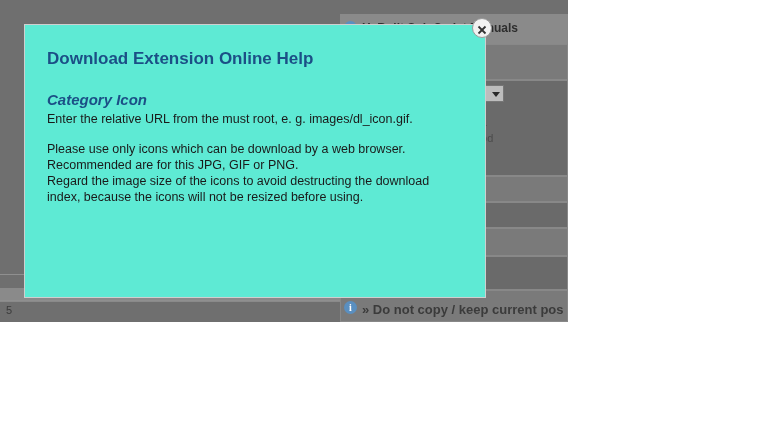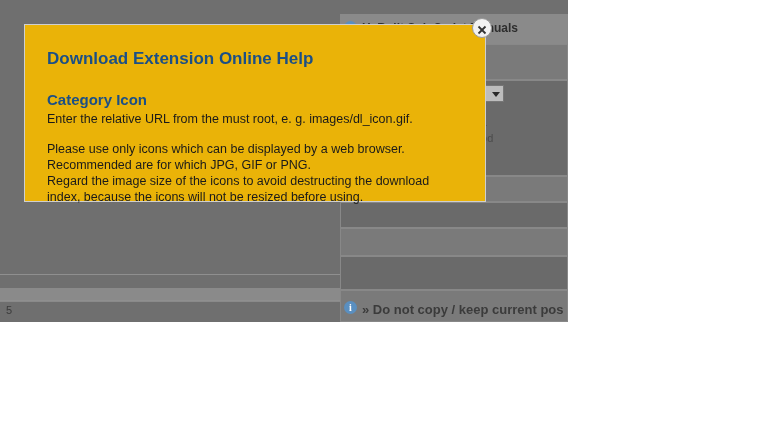--- a/index.html
+++ b/index.html
@@ -93,37 +93,38 @@
     position: absolute;
     height: 1px;
     background: #8f8f8f;
   }
   
   .modal {
     position: absolute;
     left: 25px;
     top: 25px;
     width: 460px;
-    height: 176px;
-    background: #eab308;
+    height: 272px;
+    background: #5eead4;
     box-shadow: 0 0 0 1px #cfcfcf;
     padding: 18px 22px 0 22px;
     box-sizing: border-box;
   }
   .modal-title {
     color: #1b4f86;
     font-size: 17px;
     font-weight: bold;
     margin: 6px 0 22px 0;
   }
   .modal-subtitle {
     color: #1b4f86;
     font-size: 15px;
     font-weight: bold;
     margin: 0 0 3px 0;
+    font-style: italic;
   }
   .modal-body {
     color: #1a1a1a;
     font-size: 12.5px;
     line-height: 16px;
   }
   .modal-body p {
     margin: 0;
   }
   .modal-body .spacer {
@@ -183,22 +184,22 @@
     <div class="info-icon" style="left:344px; top:301px;">i</div>
     <div class="bg-text" style="left:362px; top:302px; font-size:13px; font-weight:bold;">» Do not copy / keep current pos</div>
   </div>
 
   <div class="modal">
     <div class="modal-title">Download Extension Online Help</div>
     <div class="modal-subtitle">Category Icon</div>
     <div class="modal-body">
       <p>Enter the relative URL from the must root, e. g. images/dl_icon.gif.</p>
       <div class="spacer"></div>
-      <p>Please use only icons which can be displayed by a web browser.</p>
-      <p>Recommended are for which JPG, GIF or PNG.</p>
+      <p>Please use only icons which can be download by a web browser.</p>
+      <p>Recommended are for this JPG, GIF or PNG.</p>
       <p>Regard the image size of the icons to avoid destructing the download index, because the icons will not be resized before using.</p>
     </div>
   </div>
 
   <button class="close-btn">
     <svg width="12" height="12" viewBox="0 0 12 12" aria-hidden="true">
       <line x1="2.5" y1="2.5" x2="9.5" y2="9.5" stroke="#333333" stroke-width="1.8"></line>
       <line x1="9.5" y1="2.5" x2="2.5" y2="9.5" stroke="#333333" stroke-width="1.8"></line>
     </svg>
   </button>

